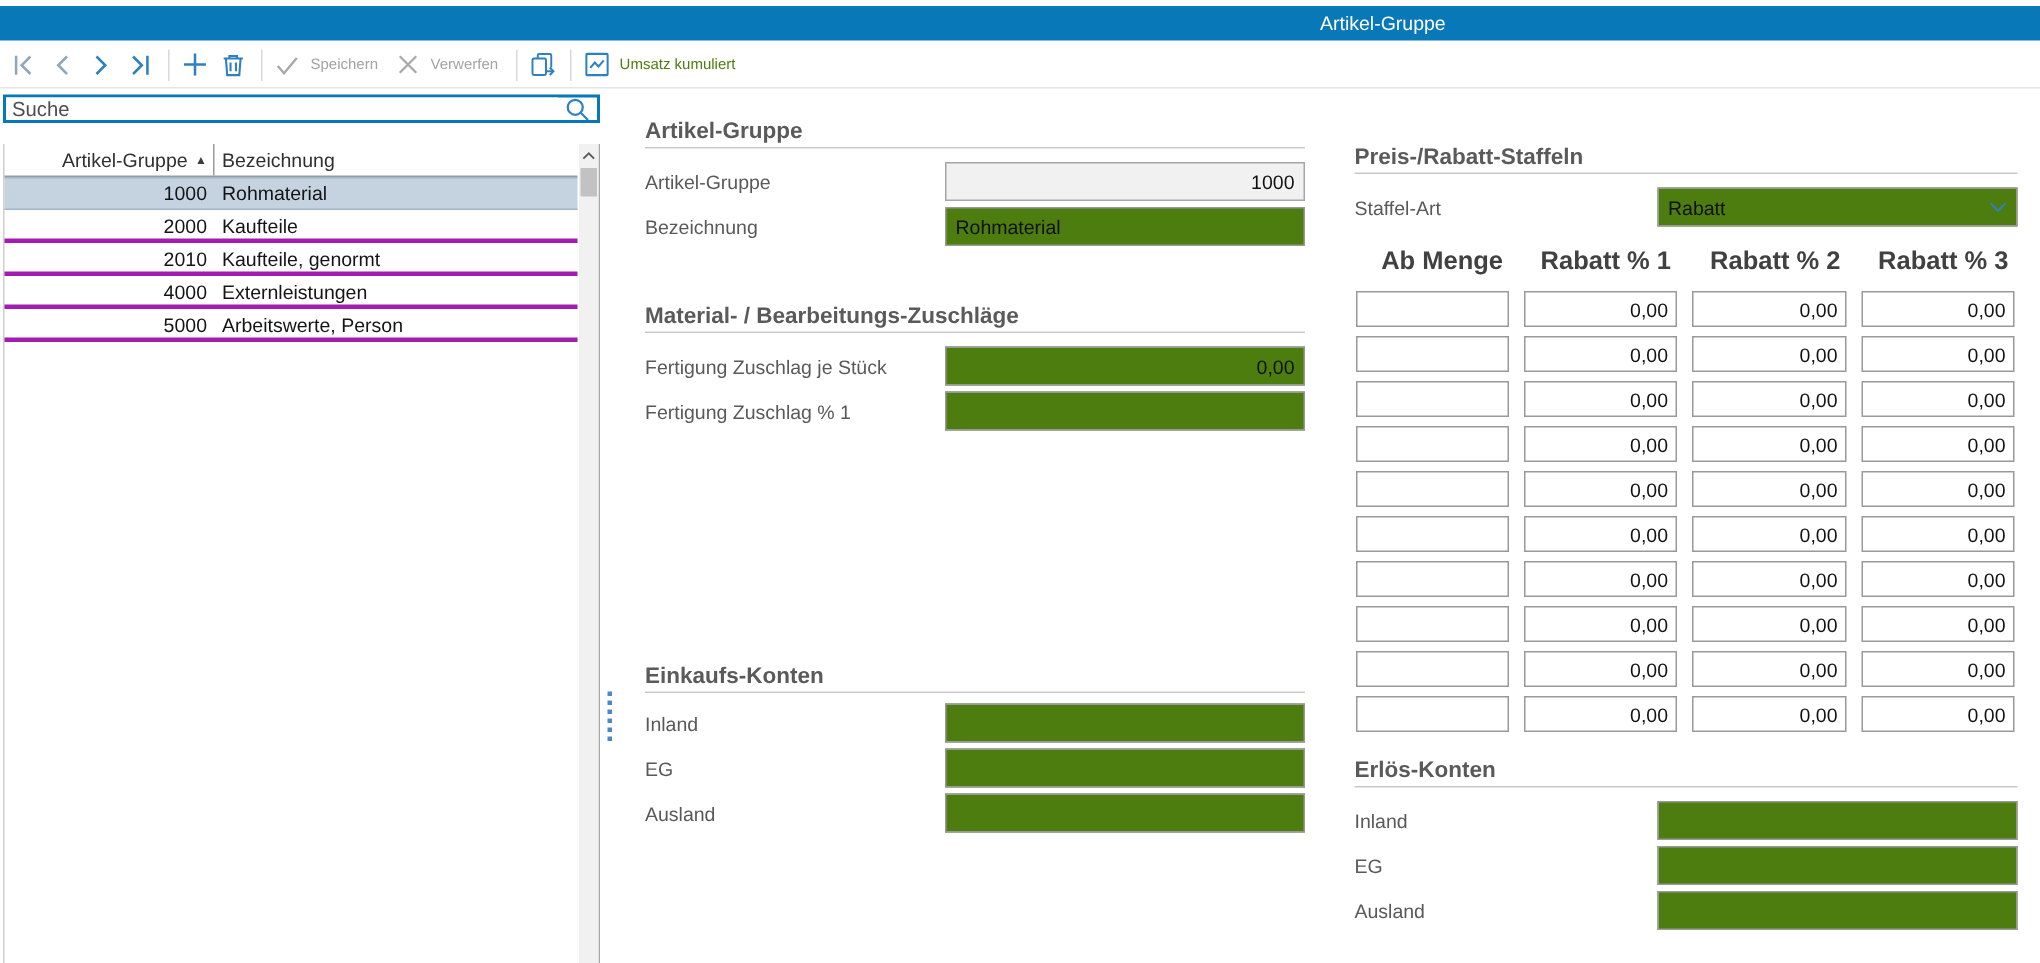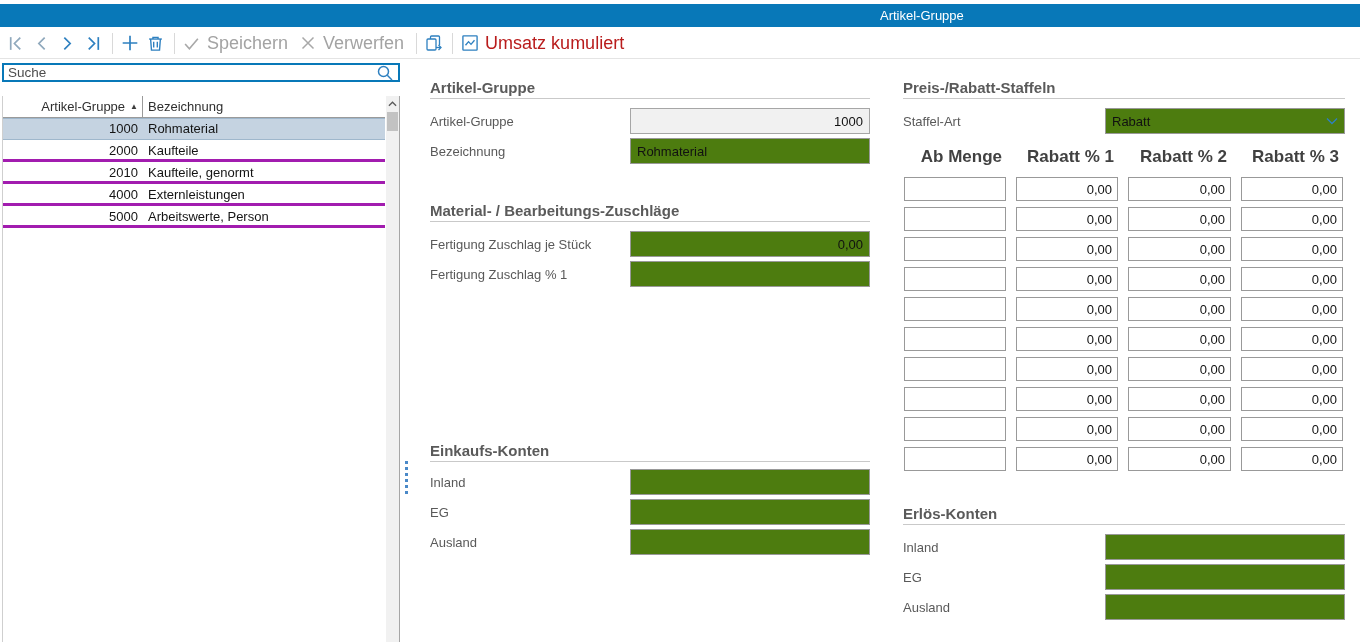--- a/index.html
+++ b/index.html
@@ -8,22 +8,22 @@
   
   #titlebar { position:absolute; left:0; top:4px; width:1360px; height:23px; background:#0878b8; }
   #titlebar .title { position:absolute; left:880px; top:0; height:23px; line-height:23px;
                      color:#fff; font-size:13px; }
   
   #toolbar { position:absolute; left:0; top:28px; width:1360px; height:31px; background:#fff;
              border-bottom:1px solid #e4e4e4; display:flex; align-items:center; padding-left:6px; }
   .tb-icon { width:19px; height:19px; display:flex; align-items:center; justify-content:center; margin-right:7px; cursor:pointer; }
   .tb-sep { width:1px; height:21px; background:#d9d9d9; margin:0 7px 0 2px; }
   .tb-btn { display:flex; align-items:center; gap:6px; margin-right:10px; cursor:pointer; }
-  .tb-label { font-size:18px; color:#a3a3a3; }
-  .tb-label.dark { color:#b91c1c; }
+  .tb-label { font-size:10px; color:#a3a3a3; }
+  .tb-label.dark { color:#4d7c0f; }
   
   #left-panel { position:absolute; left:2px; top:62px; width:398px; height:580px; }
   #search-box { position:absolute; left:0; top:1px; right:0; height:19px; border:2px solid #0878b8;
                 background:#fff; display:flex; align-items:center; }
   #search-box input { flex:1; border:none; outline:none; font-size:13.5px; padding:0 4px; color:#222;
                       font-family:inherit; }
   #search-box input::placeholder { color:#4d4d4d; opacity:1; }
   #search-box .mag { width:26px; display:flex; justify-content:center; cursor:pointer; }
   #list-wrap { position:absolute; left:0; top:34px; right:0; bottom:0; background:#fff;
                border-left:1px solid #cfcfcf; border-right:1px solid #a6a6a6; }
@@ -259,21 +259,21 @@
       <div class="field-row">
         <label>Ausland</label>
         <input value="" style="">
       </div>
     </div>
   </div>
 </div>
 
 <div id="col-right" class="form-col">
 
-  <div class="section" style="top:79px">
+  <div class="section" style="top:96px">
     <div class="section-title">Preis-/Rabatt-Staffeln</div>
     <div class="rows">
       <div class="field-row">
         <label>Staffel-Art</label>
         <div class="select">
           <span class="sel-text">Rabatt</span>
           <span>
             <svg width="12" height="8" viewBox="0 0 12 8" fill="none" stroke="#2e80c0" stroke-width="1.3">
                 <path d="M1 1.5l5 5 5-5"></path>
               </svg>

